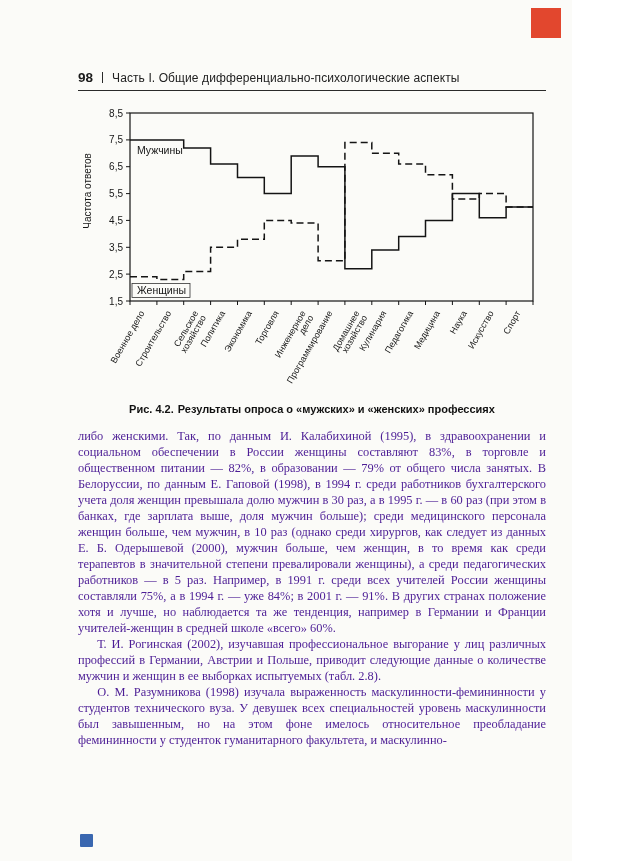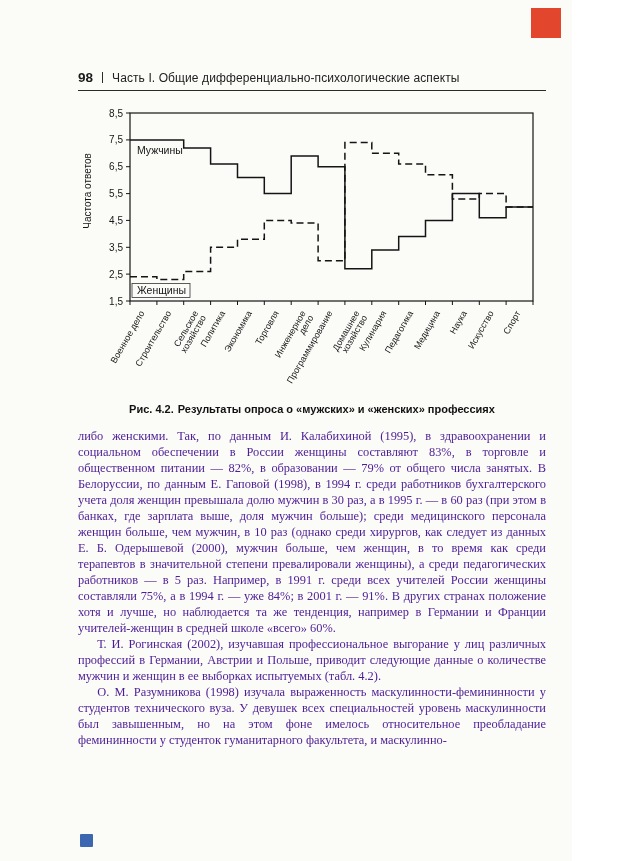--- a/index.html
+++ b/index.html
@@ -98,19 +98,19 @@
           <text x="59" y="189.0" font-size="10.5">Женщины</text>
           <text x="13" y="86" font-size="10" text-anchor="middle" transform="rotate(-90 13 86)">Частота ответов</text>
         </svg>
       <div class="caption">
         <span class="cap-label">Рис. 4.2.</span><span class="cap-text">Результаты опроса о «мужских» и «женских» профессиях</span>
       </div>
     </div>
 
     <div class="body-text">
       <p class="noindent">либо женскими. Так, по данным И. Калабихиной (1995), в здравоохранении и социальном обеспечении в России женщины составляют 83%, в торговле и общественном питании — 82%, в образовании — 79% от общего числа занятых. В Белоруссии, по данным Е. Гаповой (1998), в 1994 г. среди работников бухгалтерского учета доля женщин превышала долю мужчин в 30 раз, а в 1995 г. — в 60 раз (при этом в банках, где зарплата выше, доля мужчин больше); среди медицинского персонала женщин больше, чем мужчин, в 10 раз (однако среди хирургов, как следует из данных Е. Б. Одерышевой (2000), мужчин больше, чем женщин, в то время как среди терапевтов в значительной степени превалировали женщины), а среди педагогических работников — в 5 раз. Например, в 1991 г. среди всех учителей России женщины составляли 75%, а в 1994 г. — уже 84%; в 2001 г. — 91%. В других странах положение хотя и лучше, но наблюдается та же тенденция, например в Германии и Франции учителей-женщин в средней школе «всего» 60%.</p>
-      <p>Т. И. Рогинская (2002), изучавшая профессиональное выгорание у лиц различных профессий в Германии, Австрии и Польше, приводит следующие данные о количестве мужчин и женщин в ее выборках испытуемых (табл. 4.2).</p>
+      <p>Т. И. Рогинская (2002), изучавшая профессиональное выгорание у лиц различных профессий в Германии, Австрии и Польше, приводит следующие данные о количестве мужчин и женщин в ее выборках испытуемых (табл. 2.8).</p>
       <p>О. М. Разумникова (1998) изучала выраженность маскулинности-фемининности у студентов технического вуза. У девушек всех специальностей уровень маскулинности был завышенным, но на этом фоне имелось относительное преобладание фемининности у студенток гуманитарного факультета, и маскулинно-</p>
     </div>
   </div>
 
   <div class="watermark" style="background: rgb(58, 103, 176);"></div>
 </div>
 
 </body></html>

